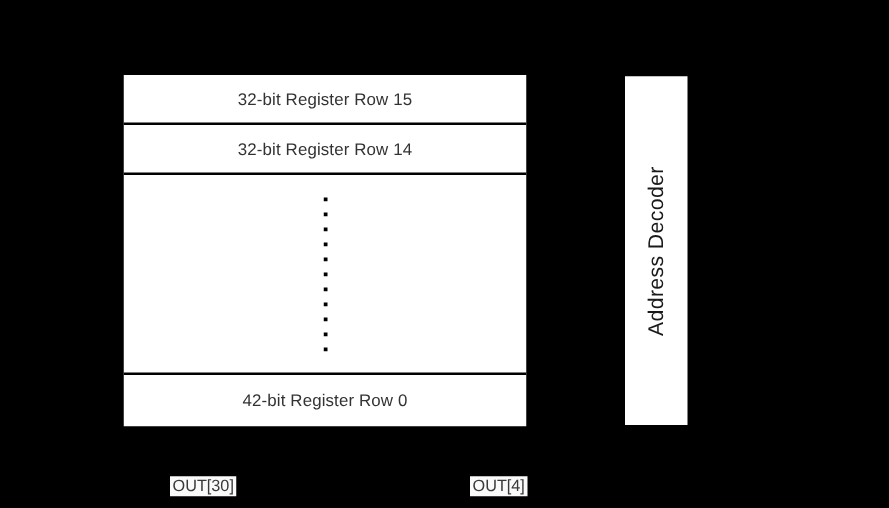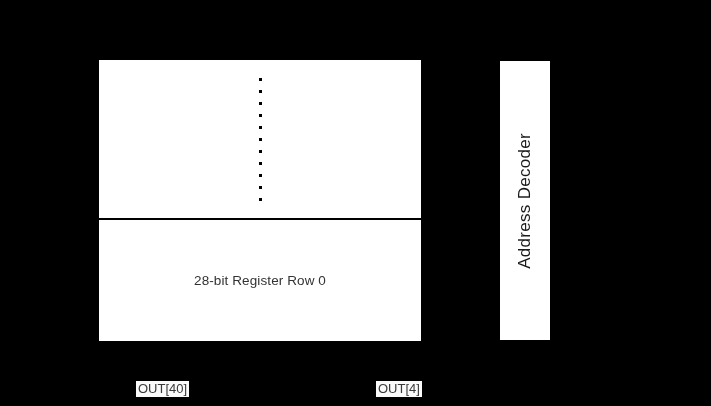--- a/index.html
+++ b/index.html
@@ -100,39 +100,45 @@
   }
   .out-label-30 { left: 136px; }
   .out-label-0  { left: 376px; }
 </style>
 </head>
 <body>
 
 <div class="stage">
 
   <div class="register-box">
+    <div class="reg-row">
+      <span>32-bit Register Row 15</span>
+    </div>
+    <div class="reg-row">
+      <span>32-bit Register Row 14</span>
+    </div>
     <div class="dots-region">
         <div class="dot"></div>
         <div class="dot"></div>
         <div class="dot"></div>
         <div class="dot"></div>
         <div class="dot"></div>
         <div class="dot"></div>
         <div class="dot"></div>
         <div class="dot"></div>
         <div class="dot"></div>
         <div class="dot"></div>
         <div class="dot"></div>
       </div>
     <div class="reg-row-bottom">
-      <span>28-bit Register Row 0</span>
+      <span>42-bit Register Row 0</span>
     </div>
   </div>
 
   <div class="decoder-box">
     <span class="decoder-label">Address Decoder</span>
   </div>
 
-  <span class="out-label out-label-30">OUT[40]</span>
+  <span class="out-label out-label-30">OUT[30]</span>
 
   <span class="out-label out-label-0">OUT[4]</span>
 
 </div>
 
 </body></html>

